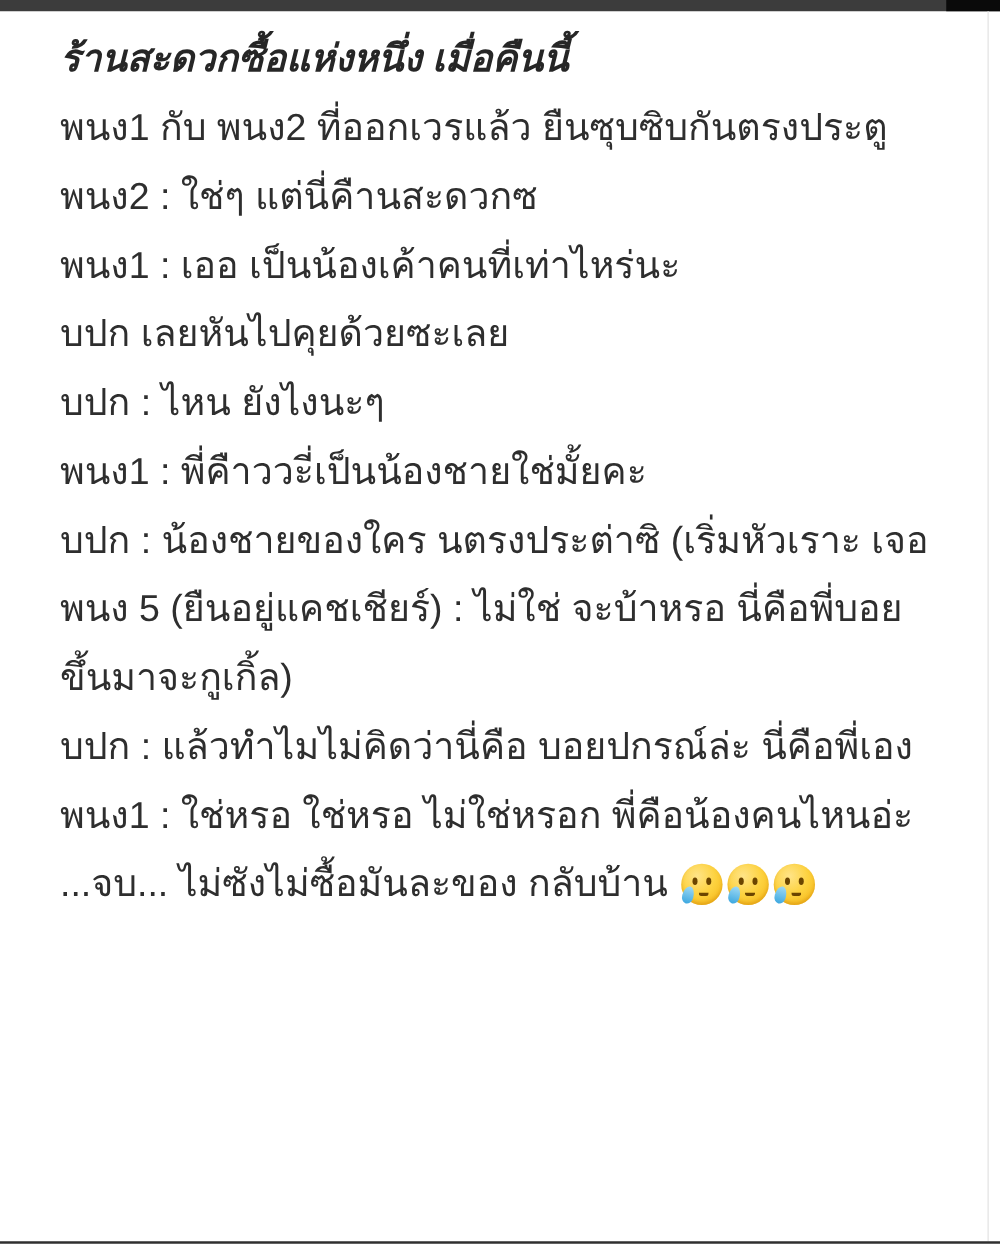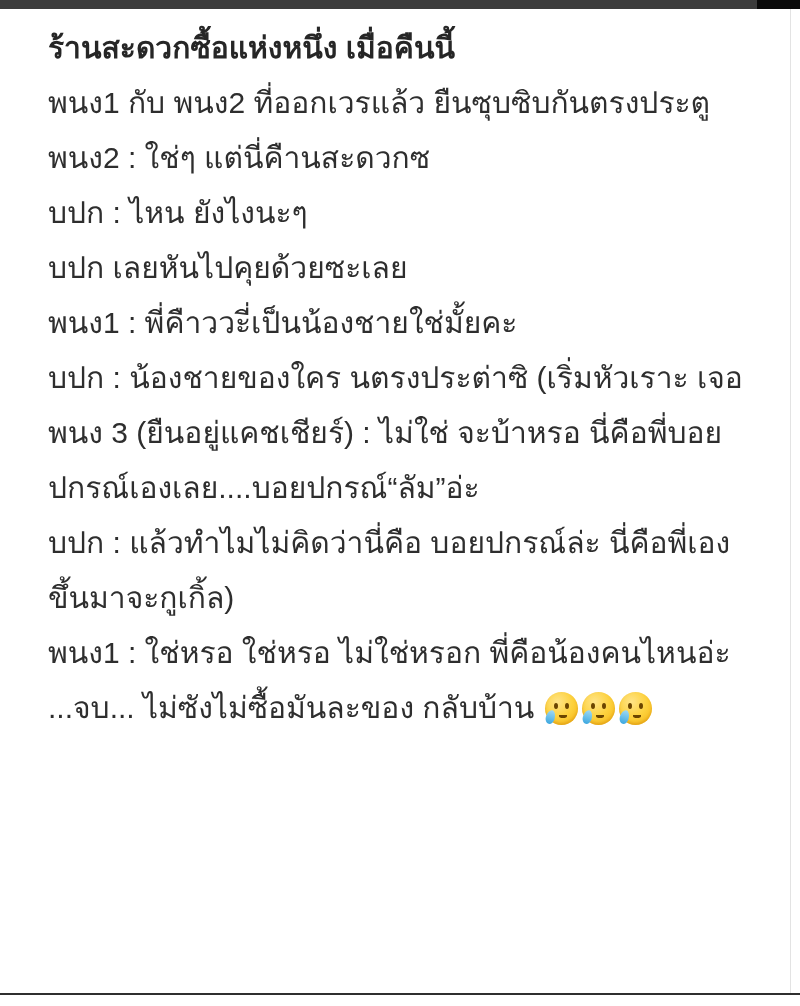--- a/index.html
+++ b/index.html
@@ -20,21 +20,21 @@
 
   .post{
     position:absolute;top:20px;left:48px;right:36px;
     color:#2e2e2e;
     font-size:30px;
   }
   .line{
     height:55px;line-height:55px;
     white-space:nowrap;
   }
-  .title{font-weight:700;color:#262626;}
+  .title{font-weight:700;color:#262626;font-style:italic;}
 
   
   .emoji{
     display:inline-block;width:33px;height:33px;border-radius:50%;
     background:radial-gradient(circle at 38% 30%,#ffe488 0%,#fdd23f 48%,#f5b514 100%);
     box-shadow:inset 0 -2px 3px rgba(212,140,10,.55);
     position:relative;vertical-align:-7px;margin:0 2px;
   }
   .relieved .eye{
     position:absolute;top:10px;width:9px;height:6px;
@@ -68,30 +68,30 @@
 <body>
 
 <div class="top-bar"></div>
 <div class="top-bar-right"></div>
 <div class="right-edge"></div>
 
 <div class="post">
   <div class="line title">ร้านสะดวกซื้อแห่งหนึ่ง เมื่อคืนนี้</div>
   <div class="line">พนง1 กับ พนง2 ที่ออกเวรแล้ว ยืนซุบซิบกันตรงประตู</div>
   <div class="line">พนง2 : ใช่ๆ แต่นี่คืานสะดวกซ</div>
+  <div class="line">พนง1 : เออ เป็นน้องเค้าคนที่เท่าไหร่นะ</div>
+  <div class="line">บปก เลยหันไปคุยด้วยซะเลย</div>
   <div class="line">บปก : ไหน ยังไงนะๆ</div>
-  <div class="line">บปก เลยหันไปคุยด้วยซะเลย</div>
   <div class="line">พนง1 : พี่คืาววะี่เป็นน้องชายใช่มั้ยคะ</div>
   <div class="line">บปก : น้องชายของใคร นตรงประต่าซิ (เริ่มหัวเราะ เจอ</div>
-  <div class="line">พนง 3 (ยืนอยู่แคชเชียร์) : ไม่ใช่ จะบ้าหรอ นี่คือพี่บอย</div>
-  <div class="line">ปกรณ์เองเลย....บอยปกรณ์“ลัม”อ่ะ</div>
+  <div class="line">พนง 5 (ยืนอยู่แคชเชียร์) : ไม่ใช่ จะบ้าหรอ นี่คือพี่บอย</div>
 
 
+  <div class="line">ขึ้นมาจะกูเกิ้ล)</div>
   <div class="line">บปก : แล้วทำไมไม่คิดว่านี่คือ บอยปกรณ์ล่ะ นี่คือพี่เอง</div>
-  <div class="line">ขึ้นมาจะกูเกิ้ล)</div>
   <div class="line">พนง1 : ใช่หรอ ใช่หรอ ไม่ใช่หรอก พี่คือน้องคนไหนอ่ะ</div>
 
   <div class="line">
     <span>...จบ... ไม่ซังไม่ซื้อมันละของ กลับบ้าน </span><span class="emoji tearful"><span class="eye eye-l"></span><span class="eye eye-r"></span><span class="mouth"></span><span class="tear"></span></span><span class="emoji tearful"><span class="eye eye-l"></span><span class="eye eye-r"></span><span class="mouth"></span><span class="tear"></span></span><span class="emoji tearful"><span class="eye eye-l"></span><span class="eye eye-r"></span><span class="mouth"></span><span class="tear"></span></span>
   </div>
 </div>
 
 <div class="bottom-rule"></div>
 
 </body></html>

